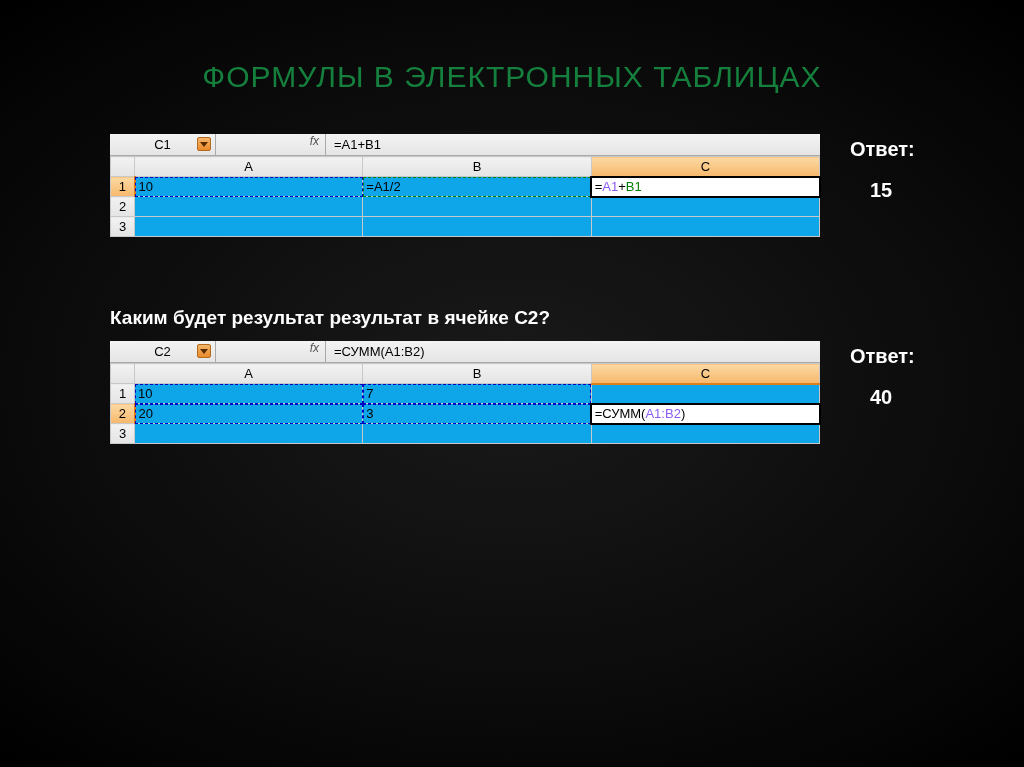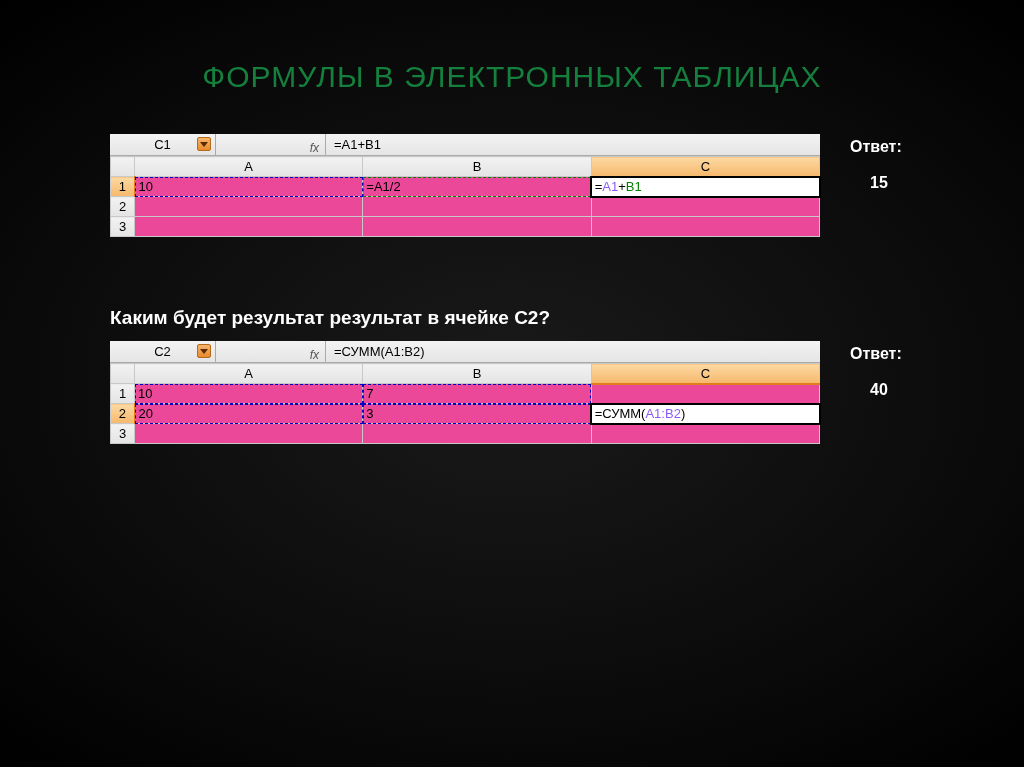--- a/index.html
+++ b/index.html
@@ -22,21 +22,21 @@
   .content { padding: 40px 80px 0 110px; }
   .question {
     font-size: 19px;
     font-weight: bold;
     color: #fff;
     margin-bottom: 12px;
     margin-top: 40px;
   }
   .row { display: flex; align-items: flex-start; gap: 30px; }
   .excel-block { width: 710px; background: #fff; }
-  .answer-block { color: #fff; font-size: 16px; font-weight: bold; padding-top: 4px; }
+  .answer-block { color: #fff; font-size: 20px; font-weight: bold; padding-top: 4px; }
   .answer-label { margin-bottom: 18px; }
   .answer-value { margin-left: 20px; }
 
   
   .formula-bar {
     display: flex; align-items: center; height: 22px;
     background: linear-gradient(#f3f3f3,#e5e5e5);
     border-bottom: 1px solid #aaa;
     font-size: 13px; color: #000;
   }
@@ -45,29 +45,29 @@
     display: flex; align-items: center; justify-content: center;
     border-right: 1px solid #aaa; position: relative;
   }
   .name-box .drop {
     position: absolute; right: 4px; top: 3px; width: 14px; height: 14px;
     background: linear-gradient(#f5b56a,#e88b2e);
     border: 1px solid #b56a1a; border-radius: 2px;
     display:flex;align-items:center;justify-content:center;
   }
   .name-box .drop::after { content:""; border-left:4px solid transparent; border-right:4px solid transparent; border-top:5px solid #5a2a00; }
-  .fx-zone { width: 110px; display:flex; align-items:flex-end; justify-content:flex-end; padding-right:6px; gap:6px; border-right:1px solid #aaa; height:100%; }
+  .fx-zone { width: 110px; display:flex; align-items:flex-start; justify-content:flex-end; padding-right:6px; gap:6px; border-right:1px solid #aaa; height:100%; }
   .fx { font-style: italic; font-size:12px; color:#555; }
   .formula-text { padding-left: 8px; font-family: Arial; font-size: 13px; color:#000; }
 
   
   table.grid { border-collapse: collapse; width: 100%; table-layout: fixed; }
   .grid th, .grid td {
     border: 1px solid #c8c8c8; height: 20px; font-size: 13px; color: #000;
-    text-align: left; padding: 0 3px; background: #ec4899;
+    text-align: left; padding: 0 3px; background: #0ea5e9;
   }
   .grid th {
     background: linear-gradient(#f2f2f2,#e4e4e4);
     text-align: center; font-weight: normal;
   }
   .grid .corner { background: linear-gradient(#f2f2f2,#e4e4e4); width: 24px; }
   .grid .rowhdr {
     background: linear-gradient(#f2f2f2,#e4e4e4);
     text-align: center; width: 24px;
   }

